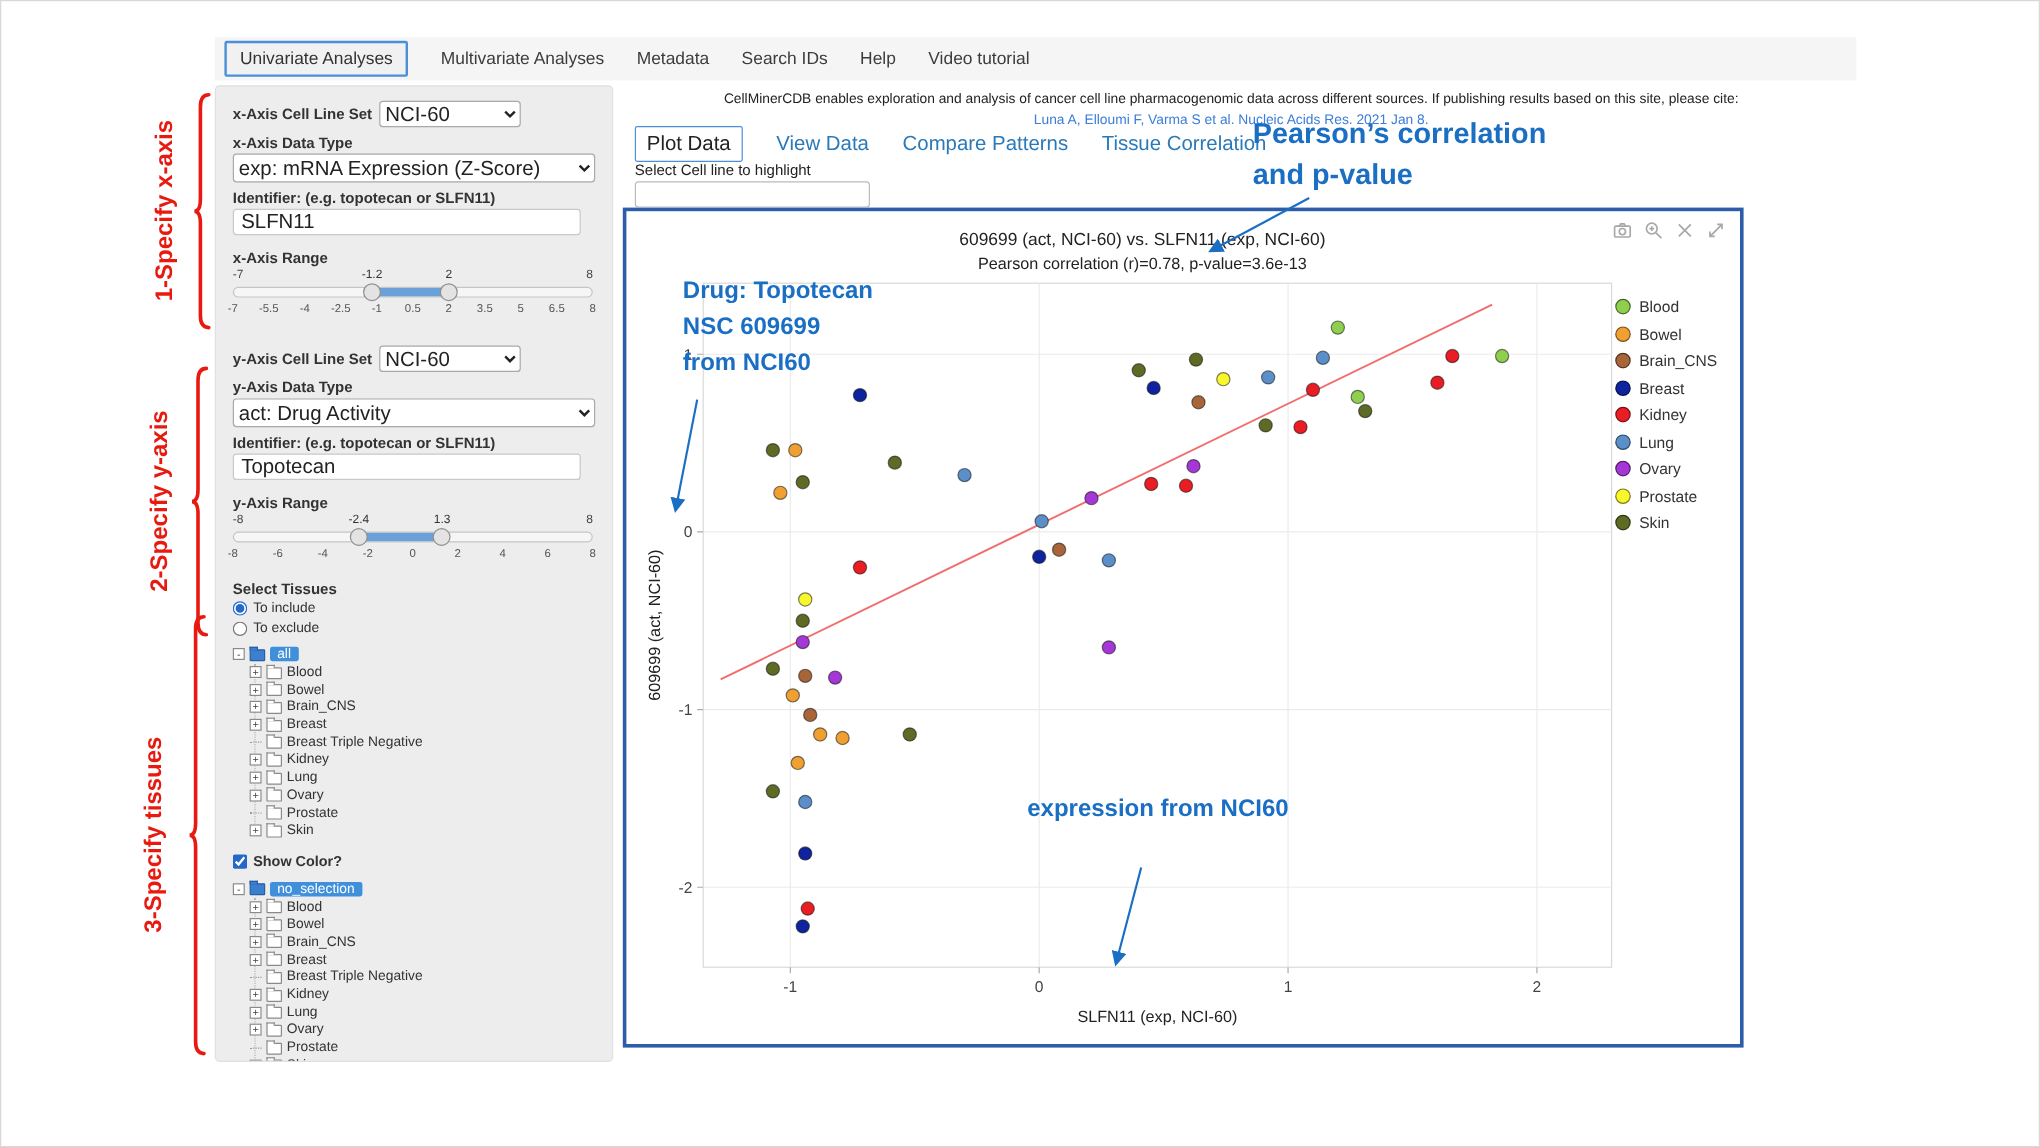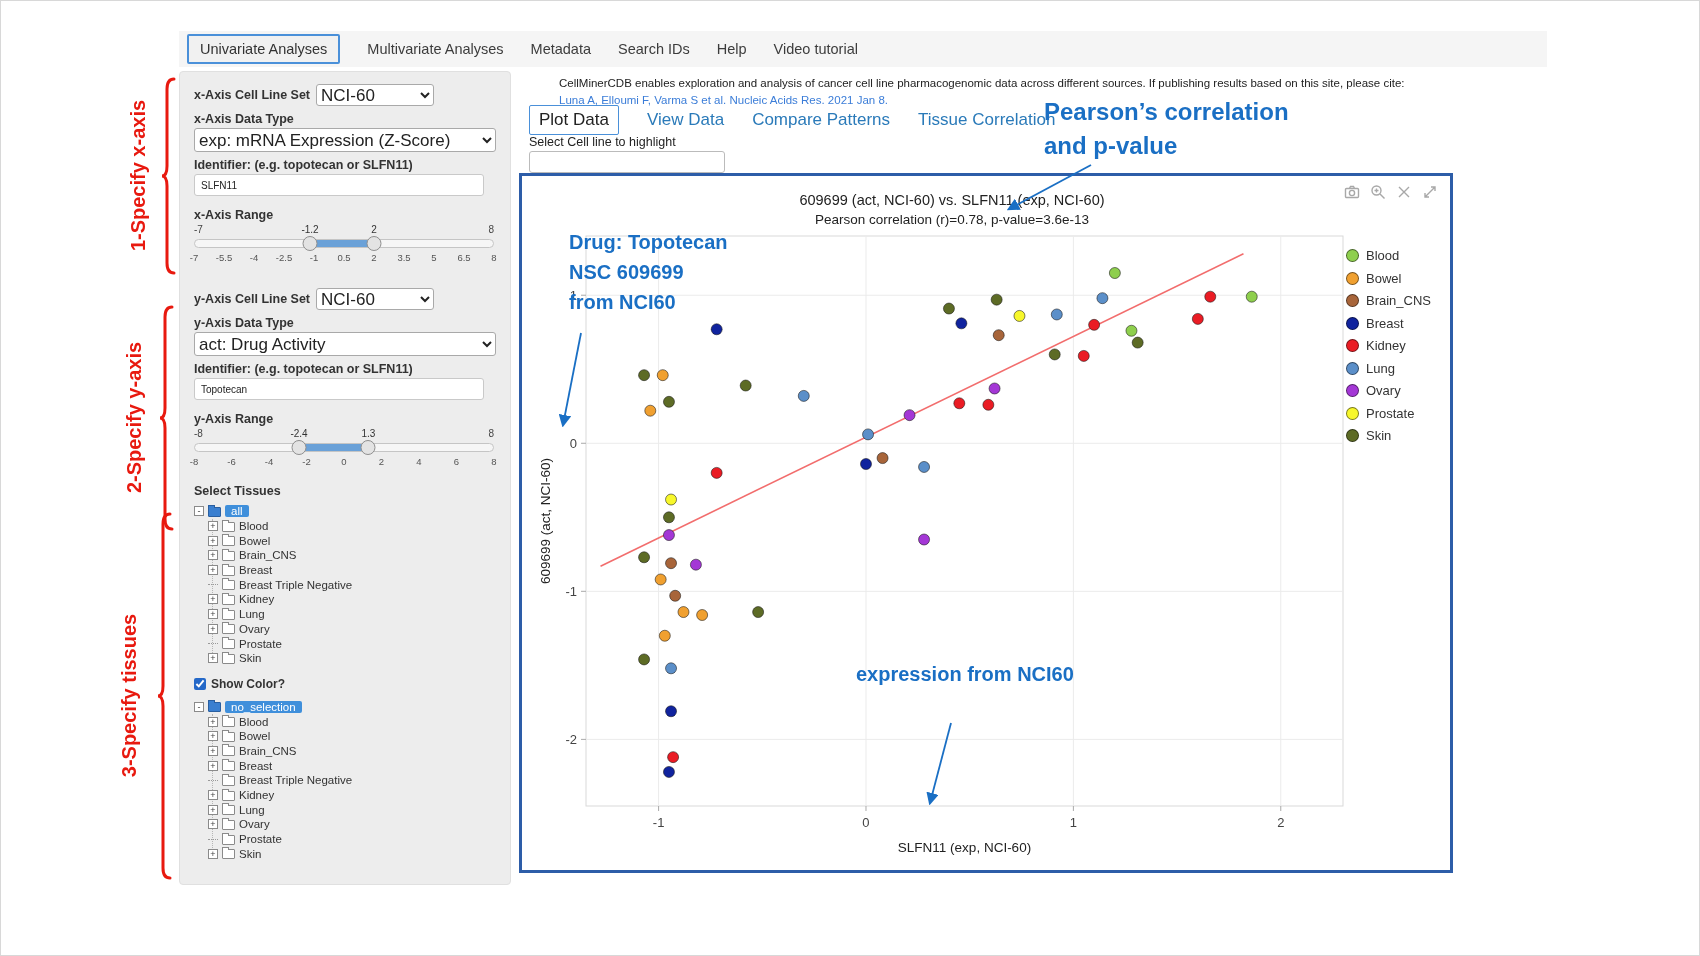--- a/index.html
+++ b/index.html
@@ -22,21 +22,21 @@
   
   .sidebar { position:absolute; left:178px; top:70px; width:332px; height:814px; background:#ededed;
              border:1px solid #e0e0e0; border-radius:4px; padding:12px 14px; font-size:12.5px; color:#333; overflow:hidden; }
   .sb-label { font-weight:bold; font-size:12.5px; margin-top:4px; }
   .sb-row { display:flex; align-items:center; gap:6px; height:22px; }
   .sb-row .sb-label { margin-top:0; }
   select.sb-select { height:22px; font-size:17px; border:1px solid #a9a9a9; border-radius:3px; background:#fff; color:#222; }
   select.small { width:118px; }
   select.wide { width:100%; height:24px; margin:2px 0; }
   input.sb-input { width:96%; height:22px; border:1px solid #c9c9c9; border-radius:3px; background:#fff;
-                   font-size:10px; padding:0 6px; margin:2px 0; color:#222; }
+                   font-size:17px; padding:0 6px; margin:2px 0; color:#222; }
   .mt6{margin-top:6px;} .mt10{margin-top:10px;} .mt16{margin-top:16px;} .mt24{margin-top:24px;} .mt8{margin-top:8px;}
 
   
   .slider { position:relative; width:300px; margin-top:2px; }
   .sl-labels { position:relative; height:13px; font-size:10px; color:#444; }
   .sl-min { position:absolute; left:0; }
   .sl-max { position:absolute; right:0; }
   .sl-hlabel { position:absolute; transform:translateX(-50%); color:#333; }
   .sl-track { position:relative; height:9px; background:#f6f6f6; border:1px solid #c5c5c5; border-radius:5px; margin-top:2px; }
   .sl-range { position:absolute; top:0; height:100%; background:#6aa1d8; }
@@ -60,21 +60,21 @@
               text-align:center; color:#444; flex:none; z-index:1; }
   .leaf-dash { width:10px; height:1px; border-top:1px dotted #999; flex:none; z-index:1; }
   .folder { width:13px; height:10px; border:1px solid #8a8a8a; background:#fff; position:relative; border-radius:1px; flex:none; margin-top:1px; }
   .folder::before { content:''; position:absolute; top:-3px; left:-1px; width:5px; height:2px;
                     border:1px solid #8a8a8a; border-bottom:none; background:#fff; }
   .folder.root-folder { background:#3a7fd0; border-color:#2a5fa0; }
   .folder.root-folder::before { background:#3a7fd0; border-color:#2a5fa0; }
   .tree-root-label { background:#3f8fdb; color:#fff; padding:0 6px; border-radius:2px; font-size:11.5px; }
 
   
-  .citation { position:absolute; left:558px; top:74px; width:1018px; font-size:11.5px; color:#222; line-height:1.45; }
+  .citation { position:absolute; left:516px; top:74px; width:1018px; text-align:center; font-size:11.5px; color:#222; line-height:1.45; }
   .citation-link { color:#3b7dd8; cursor:pointer; }
   .plot-tabs { position:absolute; left:528px; top:104px; display:flex; gap:28px; align-items:center; font-size:17px; color:#2a7ab9; }
   .ptab { cursor:pointer; white-space:nowrap; }
   .ptab.active { border:1px solid #4a90d9; background:#fff; color:#222; padding:4px 9px; border-radius:2px; }
   .hl-label { position:absolute; left:528px; top:134px; font-weight:normal; font-size:12.5px; color:#222; }
   .hl-input { position:absolute; left:528px; top:150px; width:196px; height:22px; border:1px solid #bbb; border-radius:3px; background:#fff; }
 
   
   .plot-panel { position:absolute; left:518px; top:172px; width:934px; height:700px; border:3px solid var(--panel-blue); background:#fff; }
   .plot-title { position:absolute; top:16px; left:0; width:860px; text-align:center; font-size:14.5px; color:#222; }
@@ -191,20 +191,30 @@
           <span class="sl-tick" style="left: 37.5%;">-2</span>
           <span class="sl-tick" style="left: 50%;">0</span>
           <span class="sl-tick" style="left: 62.5%;">2</span>
           <span class="sl-tick" style="left: 75%;">4</span>
           <span class="sl-tick" style="left: 87.5%;">6</span>
           <span class="sl-tick" style="left: 100%;">8</span>
         </div>
       </div>
 
     <div class="sb-label mt16">Select Tissues</div>
+    <div>
+        <label class="radio-row">
+          <input type="radio" name="tissue-mode" checked="" style="">
+          <span class="radio-label">To include</span>
+        </label>
+        <label class="radio-row">
+          <input type="radio" name="tissue-mode" style="">
+          <span class="radio-label">To exclude</span>
+        </label>
+      </div>
 
     <div class="tree">
         <div class="tree-row root">
           <span class="expander">-</span>
           <span class="folder root-folder"></span>
           <span class="tree-root-label">all</span>
         </div>
         <div class="tree-children">
           <div class="tree-row child">
             <span class="expander">+</span>

